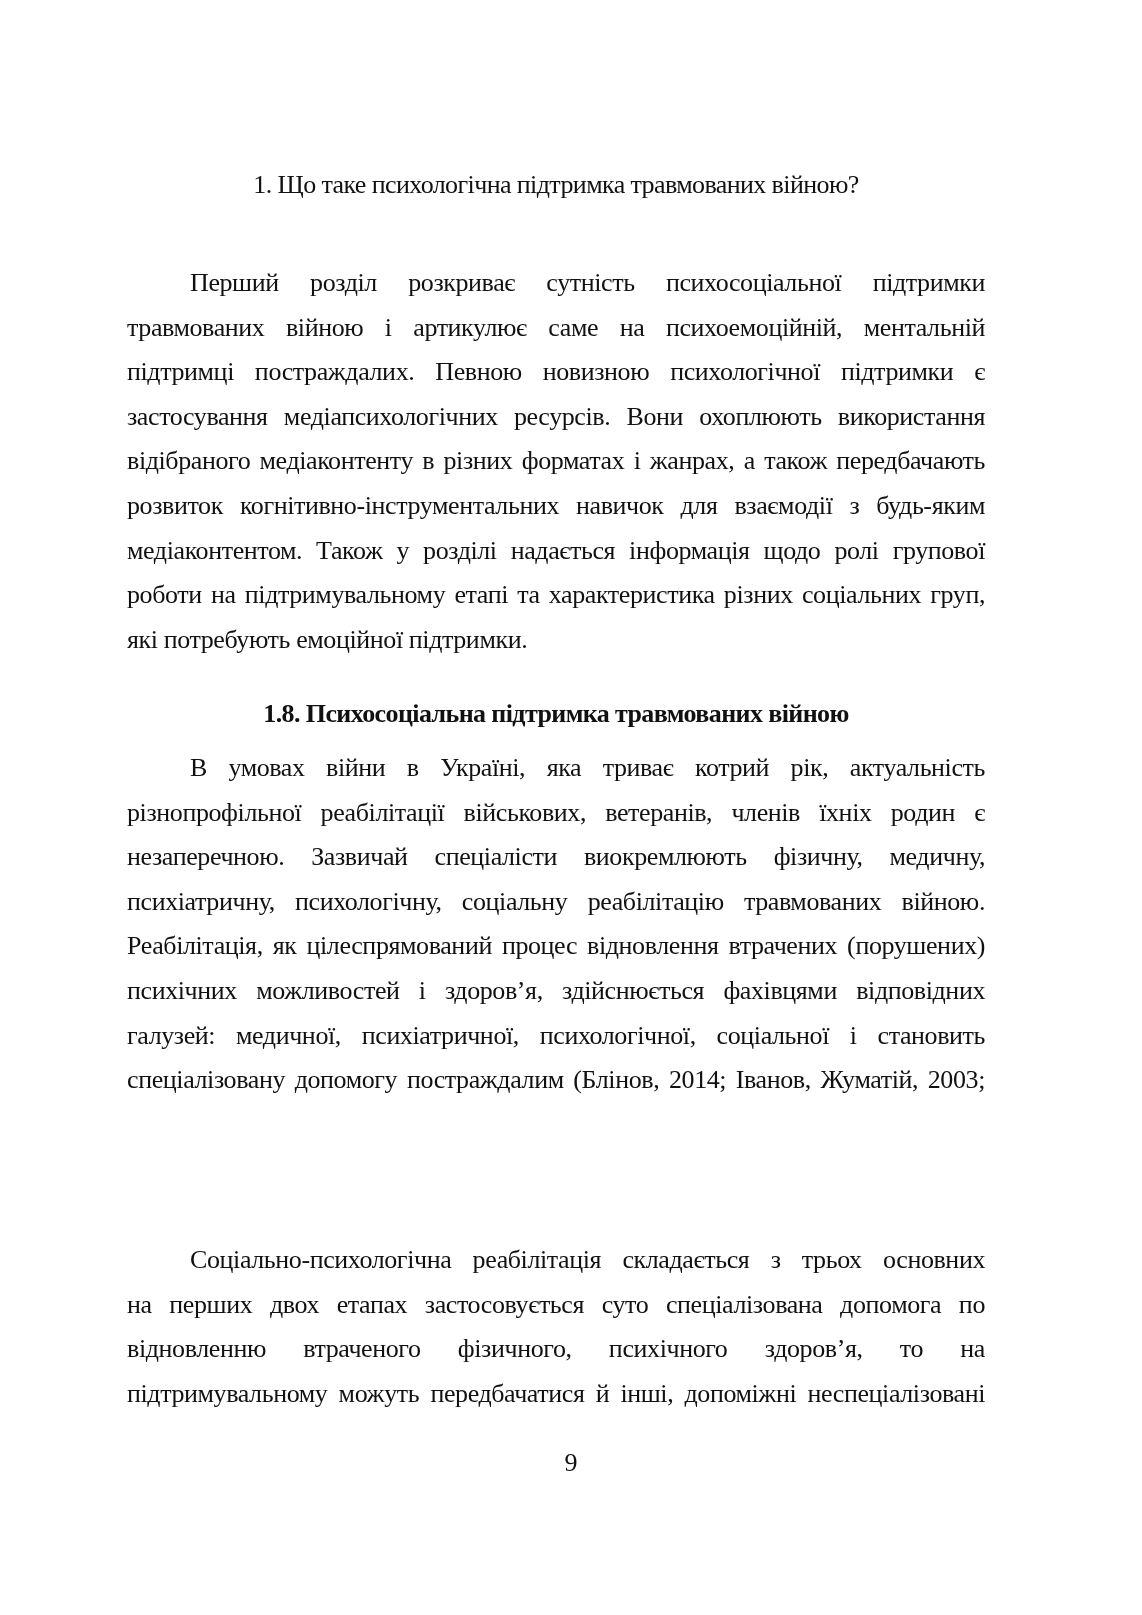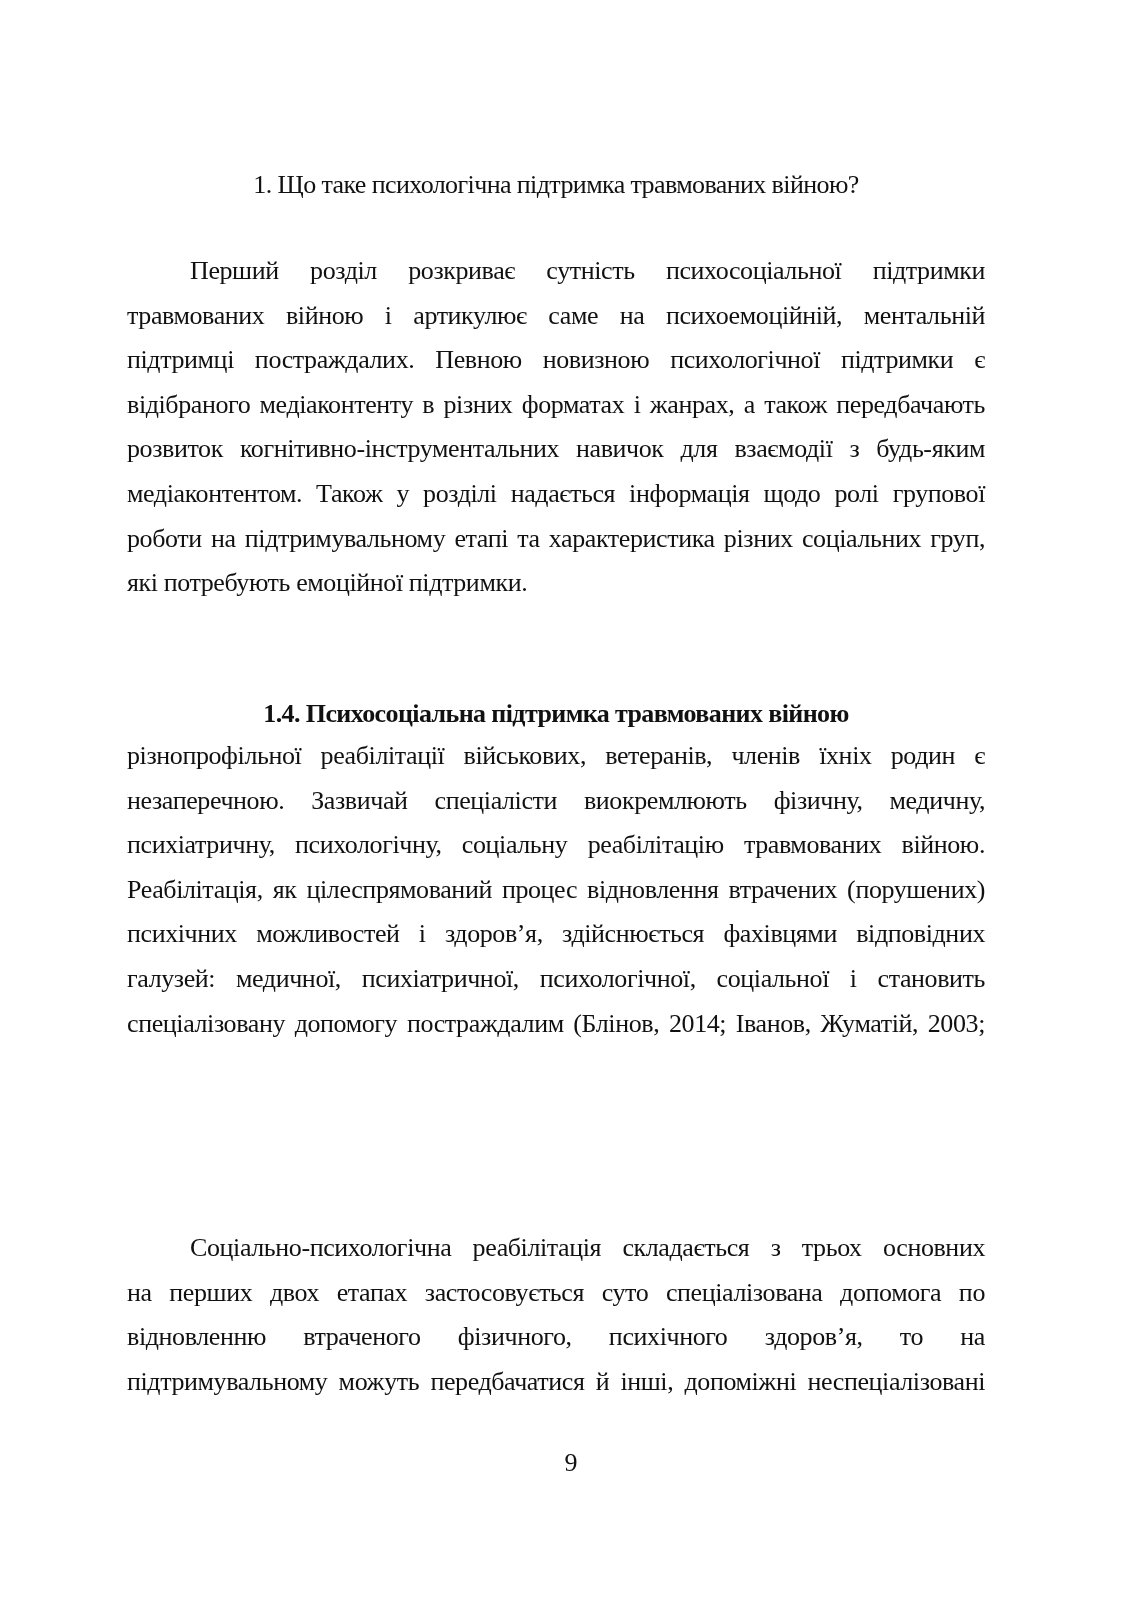--- a/index.html
+++ b/index.html
@@ -20,51 +20,53 @@
       text-align: center; font-weight: bold; font-size: 26px; line-height: 34px;
       letter-spacing: -0.6px;
     }
     .para {
       position: absolute; left: 0; width: 858px;
       font-size: 26px; line-height: 44.6px; text-align: justify;
       letter-spacing: -0.4px;
     }
     .para .line { display: block; height: 44.6px; white-space: nowrap; }
     .para .line.j { text-align: justify; text-align-last: justify; white-space: normal; }
-    .para .line.first { padding-left: 63px; }
+    .para .line.first { padding-left: 63px; margin-top: 12px; }
     .p1 { top: 249px; }
     .p2 { top: 734px; }
     .p3 { top: 1226px; }
     .page-num {
       position: absolute; left: 0; width: 1142px; top: 1446px;
       text-align: center; font-size: 26px; line-height: 34px;
     }
   </style>
 </head>
 <body>
 
 <div class="page">
   <div class="content">
 
     <div class="h1">1. Що таке психологічна підтримка травмованих війною?</div>
 
     <div class="para p1">
       <span class="line j first">Перший розділ розкриває сутність психосоціальної підтримки</span>
       <span class="line j">травмованих війною і артикулює саме на психоемоційній, ментальній</span>
       <span class="line j">підтримці постраждалих. Певною новизною психологічної підтримки є</span>
+      <span class="line j">застосування медіапсихологічних ресурсів. Вони охоплюють використання</span>
       <span class="line j">відібраного медіаконтенту в різних форматах і жанрах, а також передбачають</span>
       <span class="line j">розвиток когнітивно-інструментальних навичок для взаємодії з будь-яким</span>
       <span class="line j">медіаконтентом. Також у розділі надається інформація щодо ролі групової</span>
       <span class="line j">роботи на підтримувальному етапі та характеристика різних соціальних груп,</span>
       <span class="line">які потребують емоційної підтримки.</span>
     </div>
 
-    <div class="h2">1.4. Психосоціальна підтримка травмованих війною</div>
+    <div class="h2">1.8. Психосоціальна підтримка травмованих війною</div>
 
     <div class="para p2">
+      <span class="line j first">В умовах війни в Україні, яка триває котрий рік, актуальність</span>
       <span class="line j">різнопрофільної реабілітації військових, ветеранів, членів їхніх родин є</span>
       <span class="line j">незаперечною. Зазвичай спеціалісти виокремлюють фізичну, медичну,</span>
       <span class="line j">психіатричну, психологічну, соціальну реабілітацію травмованих війною.</span>
       <span class="line j">Реабілітація, як цілеспрямований процес відновлення втрачених (порушених)</span>
       <span class="line j">психічних можливостей і здоров’я, здійснюється фахівцями відповідних</span>
       <span class="line j">галузей: медичної, психіатричної, психологічної, соціальної і становить</span>
       <span class="line j">спеціалізовану допомогу постраждалим (Блінов, 2014; Іванов, Жуматій, 2003;</span>
     </div>
 
     <div class="para p3">

